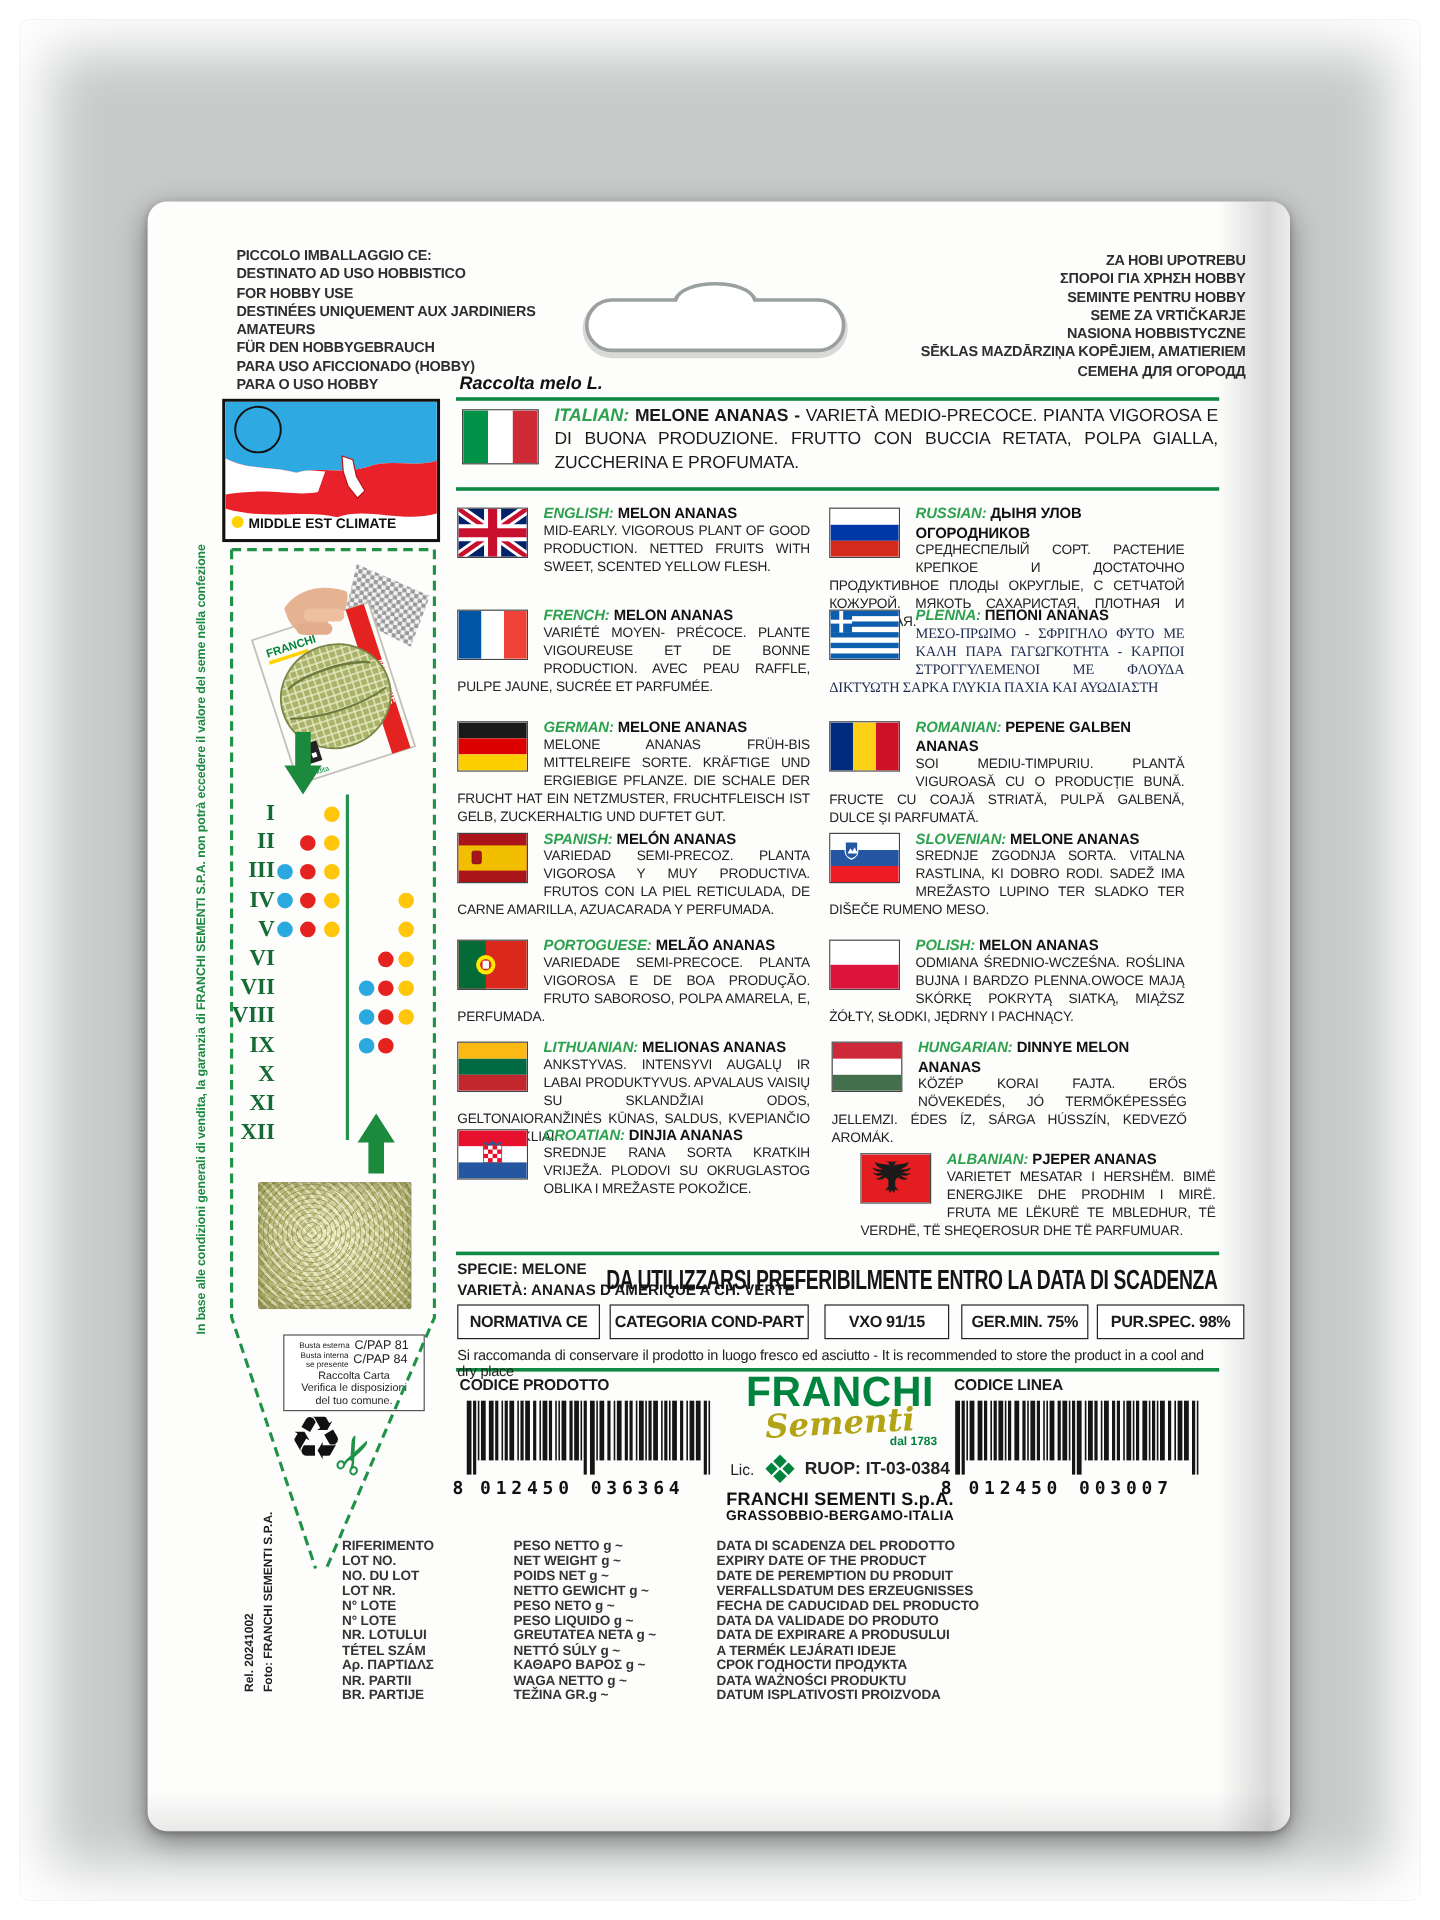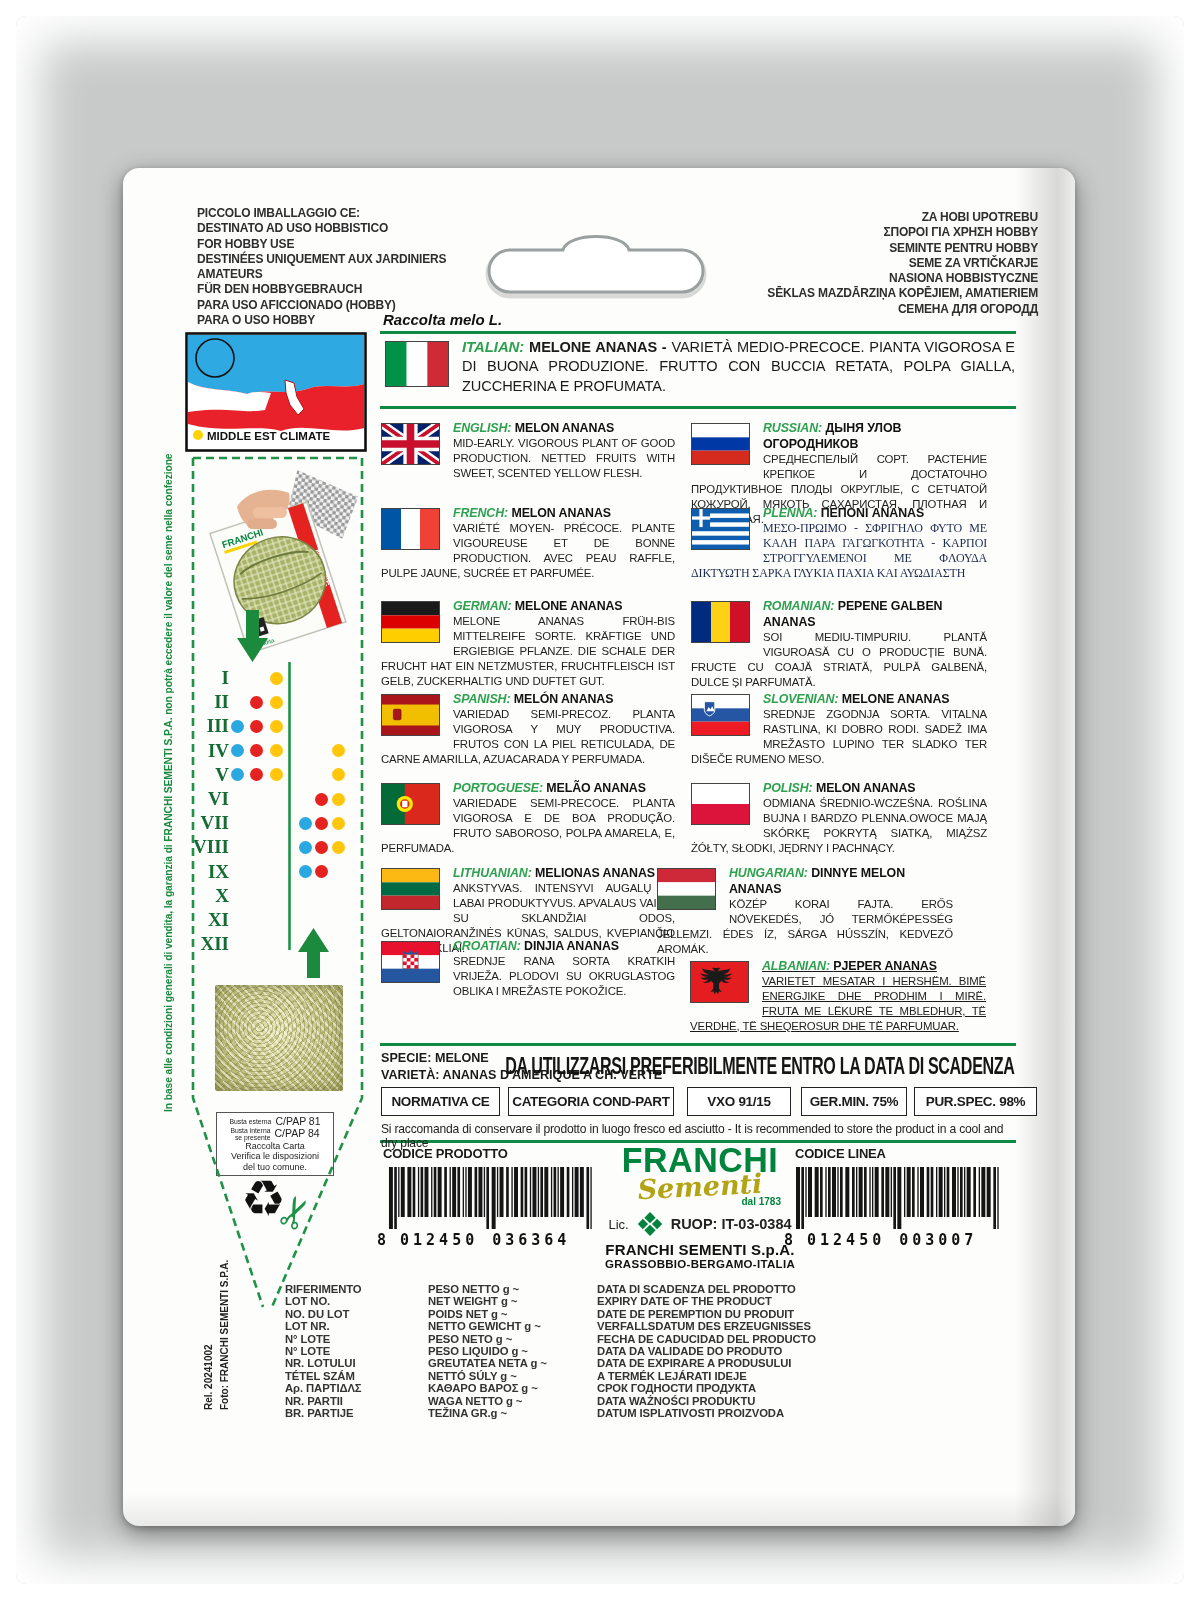--- a/index.html
+++ b/index.html
@@ -50,21 +50,21 @@
   #melon-photo{left:215px;top:985px;width:128px;height:106px;border-radius:2px;
      background-color:#cfd096;
      background-image:
        repeating-radial-gradient(circle at 35% 40%,rgba(110,110,50,.38) 0 1px,transparent 1px 4px),
        repeating-linear-gradient(47deg,rgba(255,255,235,.55) 0 2px,transparent 2px 6px),
        repeating-linear-gradient(-43deg,rgba(150,145,70,.45) 0 2px,transparent 2px 7px),
        radial-gradient(circle at 50% 45%,rgba(235,235,190,.9),rgba(160,160,90,.9));
      box-shadow:inset 0 0 10px rgba(90,90,40,.5);}
 
   
-  #recycle-box{left:216px;top:1112px;width:118px;height:64px;border:1.6px solid #555;background:#fff;font-size:9px;line-height:10.5px;text-align:center;color:#222;padding-top:3px;box-sizing:border-box;}
+  #recycle-box{left:236px;top:1112px;width:118px;height:64px;border:1.6px solid #555;background:#fff;font-size:9px;line-height:10.5px;text-align:center;color:#222;padding-top:3px;box-sizing:border-box;}
   .rb-row{display:flex;justify-content:center;align-items:center;gap:4px;}
   .rb-small{font-size:6.8px;line-height:7px;text-align:right;white-space:pre-line;}
   .rb-code{font-size:10.5px;font-weight:500;}
   #recycle-icon{left:241px;top:1174px;font-size:50px;line-height:50px;color:#111;}
   #scissors-icon{left:278px;top:1192px;font-size:42px;line-height:42px;color:#1f9247;transform:rotate(-65deg);}
 
   
   .vtext{writing-mode:vertical-rl;transform:rotate(180deg);white-space:nowrap;}
   #side-note{left:163px;top:452px;height:660px;font-size:10.3px;font-weight:700;color:#1c8a3e;letter-spacing:-0.1px;}
   #photo-credit{left:219px;top:1245px;height:165px;font-size:10px;font-weight:700;color:#222;}
@@ -609,32 +609,32 @@
     <section class="lang-sec" style="left: 691px; top: 780px; width: 296px;">
       <span class="flag">
         <svg viewBox="0 0 60 42" preserveAspectRatio="none">
           <rect width="60" height="21" fill="#fff"></rect>
           <rect y="21" width="60" height="21" fill="#DC143C"></rect>
         </svg>
       </span>
       <div class="lang-head"><span class="lang-name">POLISH:</span> <span class="lang-title">MELON ANANAS</span></div>
       <div class="lang-body">ODMIANA ŚREDNIO-WCZEŚNA. ROŚLINA BUJNA I BARDZO PLENNA.OWOCE MAJĄ SKÓRKĘ POKRYTĄ SIATKĄ, MIĄŻSZ ŻÓŁTY, SŁODKI, JĘDRNY I PACHNĄCY.</div>
     </section>
-    <section class="lang-sec" style="left: 657px; top: 865px; width: 296px;">
+    <section class="lang-sec" style="left: 693px; top: 865px; width: 296px;">
       <span class="flag">
         <svg viewBox="0 0 60 42" preserveAspectRatio="none">
           <rect width="60" height="14" fill="#CE2939"></rect>
           <rect y="14" width="60" height="14" fill="#fff"></rect>
           <rect y="28" width="60" height="14" fill="#436F4D"></rect>
         </svg>
       </span>
       <div class="lang-head"><span class="lang-name">HUNGARIAN:</span> <span class="lang-title">DINNYE MELON ANANAS</span></div>
       <div class="lang-body">KÖZÉP KORAI FAJTA. ERŐS NÖVEKEDÉS, JÓ TERMŐKÉPESSÉG JELLEMZI. ÉDES ÍZ, SÁRGA HÚSSZÍN, KEDVEZŐ AROMÁK.</div>
     </section>
-    <section class="lang-sec" style="left: 690px; top: 958px; width: 296px; text-decoration: underline;">
+    <section class="lang-sec" style="left: 717px; top: 958px; width: 296px;">
       <span class="flag">
         <svg viewBox="0 0 60 42" preserveAspectRatio="none">
           <rect width="60" height="42" fill="#E41E20"></rect>
           <path fill="#1a1a1a" d="M30 9 c-2 -2.5 -5 -3.5 -8 -2.5 1.8 0.8 2.8 1.8 3 3.5 -4.5 -2 -9.5 -1 -13.5 -3.5 1 3.5 3.5 5.5 7.5 6.5 -3.5 0.3 -6.5 0 -9.5 -1.5 1.8 3.2 5.5 4.2 8.5 4 -2.8 1.2 -5.5 1.4 -8 0.8 2 2.6 5.8 3 8.8 1.8 -1.8 2 -3.8 3 -6.3 3.2 3 1.6 6.8 0.6 8.5 -1.6 l2.5 2.6 v5.5 l-3 4 3 -1 1.2 3 1.8 -2.6 1.8 2.6 1.2 -3 3 1 -3 -4 v-5.5 l2.5 -2.6 c1.7 2.2 5.5 3.2 8.5 1.6 -2.5 -0.2 -4.5 -1.2 -6.3 -3.2 3 1.2 6.8 0.8 8.8 -1.8 -2.5 0.6 -5.2 0.4 -8 -0.8 3 0.2 6.7 -0.8 8.5 -4 -3 1.5 -6 1.8 -9.5 1.5 4 -1 6.5 -3 7.5 -6.5 -4 2.5 -9 1.5 -13.5 3.5 0.2 -1.7 1.2 -2.7 3 -3.5 -3 -1 -6 0 -8 2.5 z"></path>
         </svg>
       </span>
       <div class="lang-head"><span class="lang-name">ALBANIAN:</span> <span class="lang-title">PJEPER ANANAS</span></div>
       <div class="lang-body">VARIETET MESATAR I HERSHËM. BIMË ENERGJIKE DHE PRODHIM I MIRË. FRUTA ME LËKURË TE MBLEDHUR, TË VERDHË, TË SHEQEROSUR DHE TË PARFUMUAR.</div>
     </section>
     <div class="cert-box" style="left: 381px; width: 119px;">NORMATIVA CE</div>

